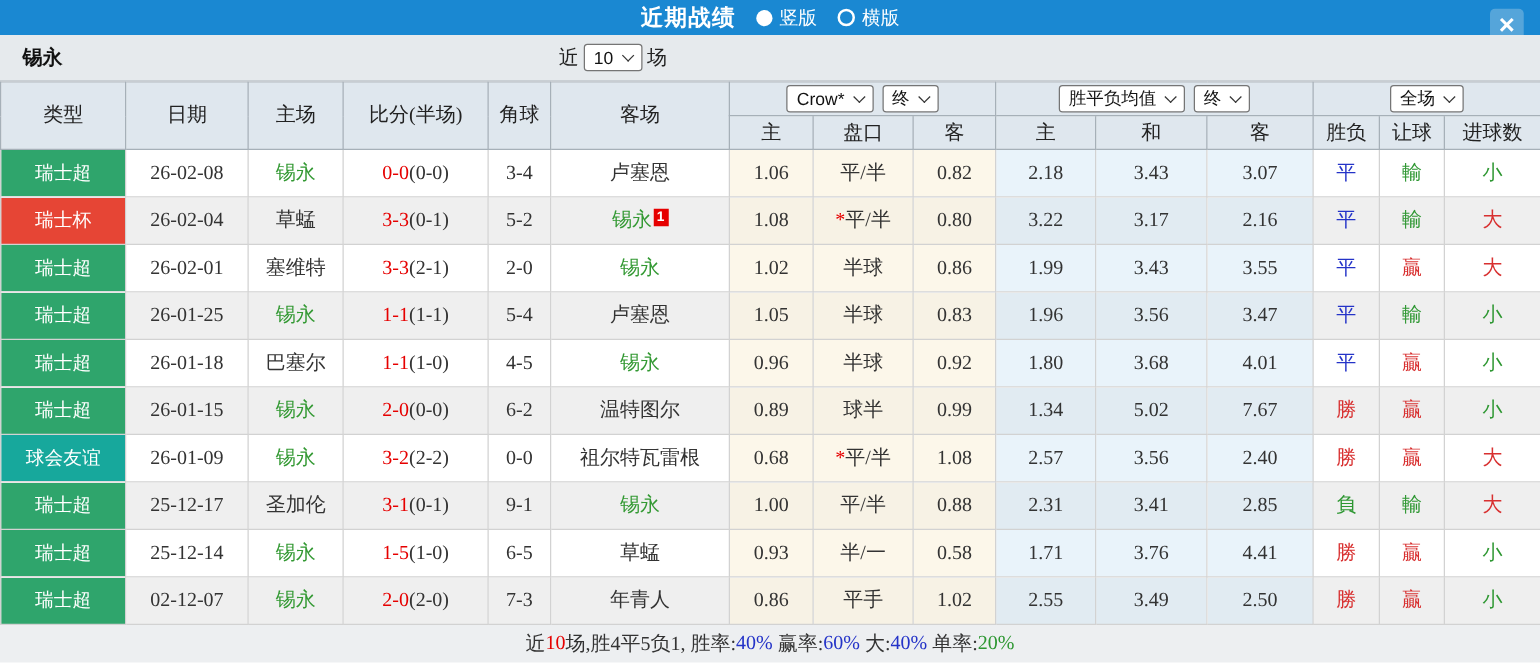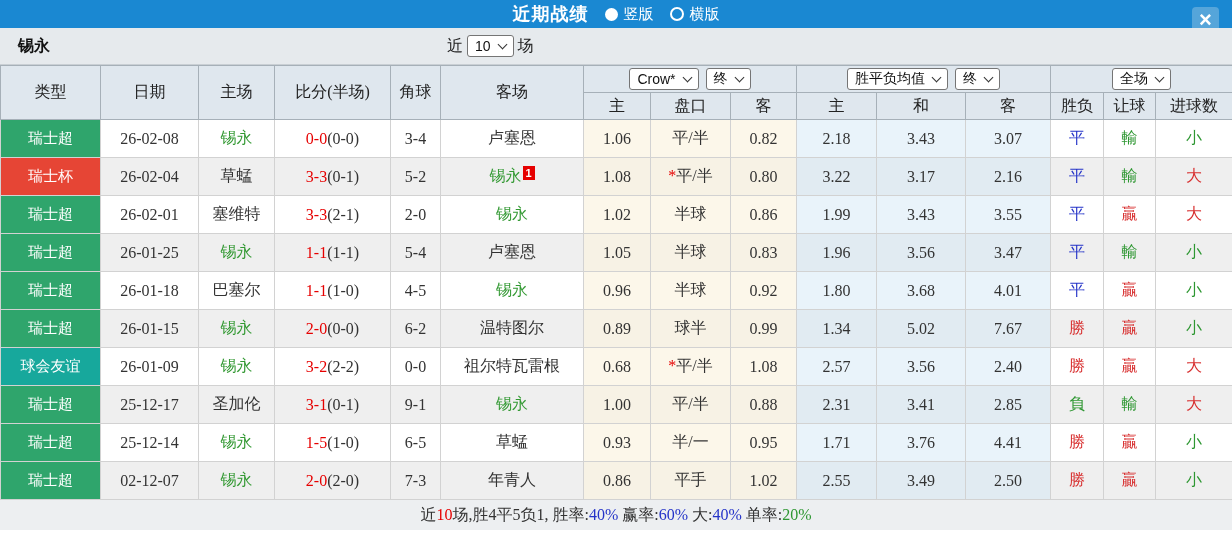--- a/index.html
+++ b/index.html
@@ -301,21 +301,21 @@
         </tr>
         <tr>
           <td class="c-type t-green">瑞士超</td>
           <td>25-12-14</td>
           <td class="team">锡永</td>
           <td><span class="ft">1-5</span><span class="ht">(1-0)</span></td>
           <td>6-5</td>
           <td>草蜢</td>
           <td class="c-odds">0.93</td>
           <td class="c-odds">半/一</td>
-          <td class="c-odds">0.95</td>
+          <td class="c-odds">0.58</td>
           <td class="c-avg">1.71</td>
           <td class="c-avg">3.76</td>
           <td class="c-avg">4.41</td>
           <td class="col-red">勝</td>
           <td class="col-red">贏</td>
           <td class="col-green">小</td>
         </tr>
         <tr>
           <td class="c-type t-green">瑞士超</td>
           <td>02-12-07</td>

